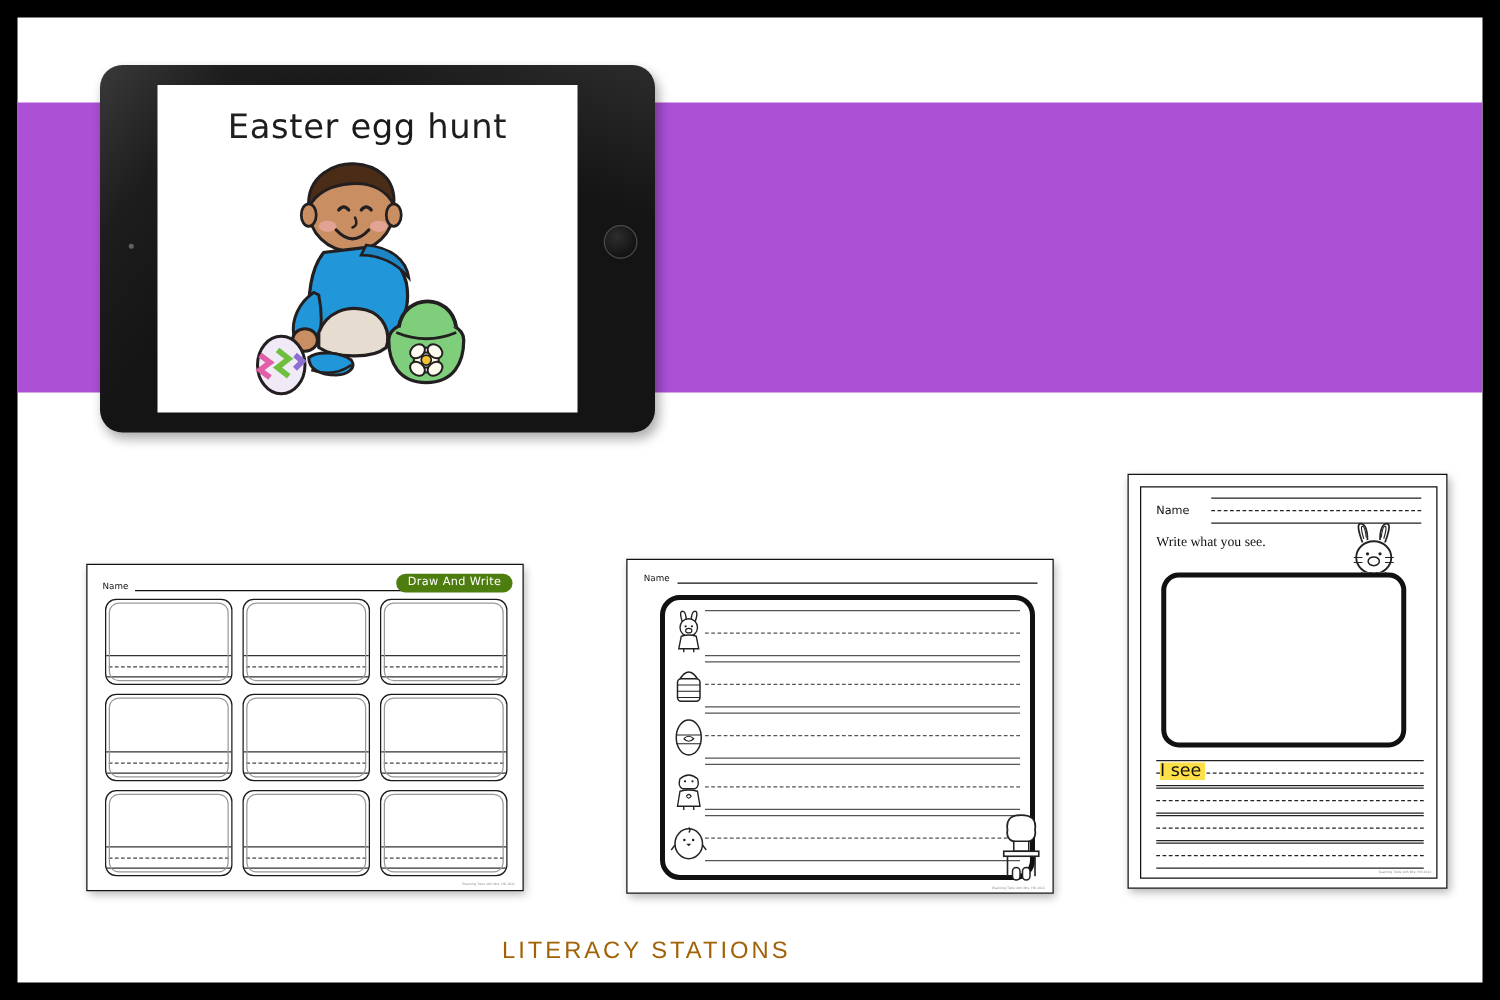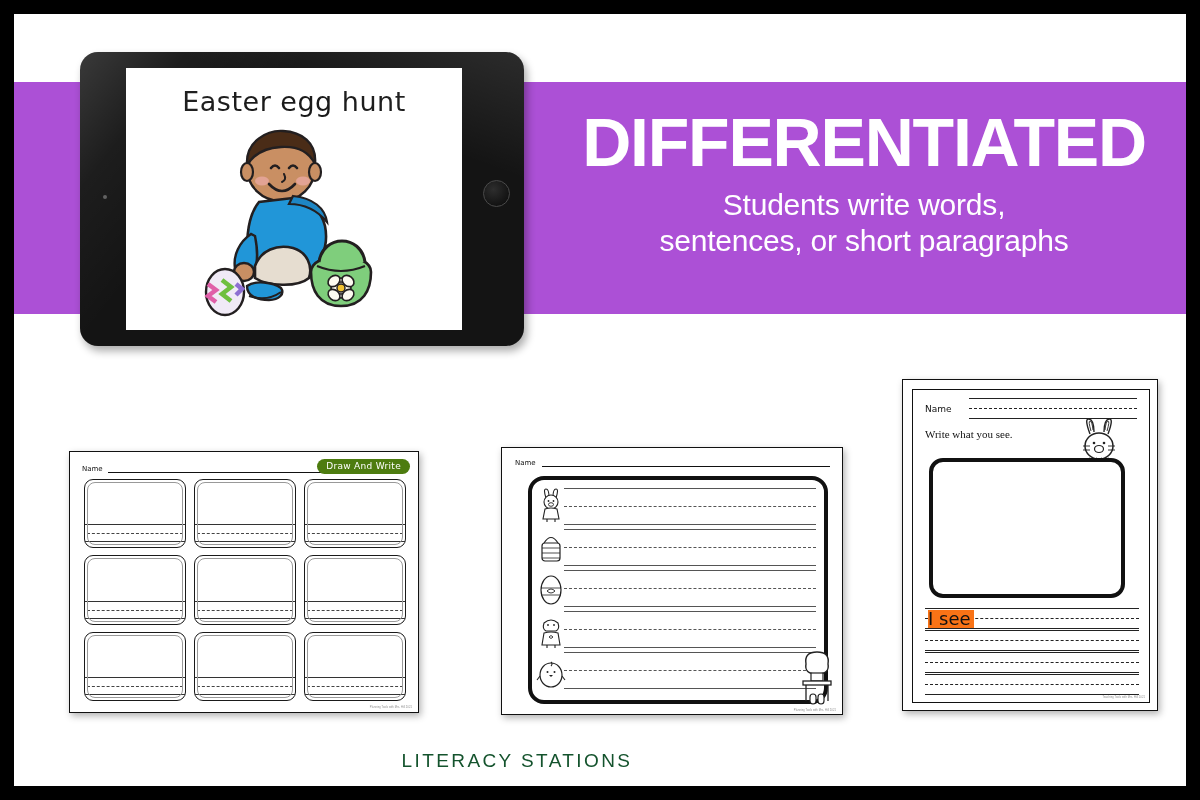--- a/index.html
+++ b/index.html
@@ -230,45 +230,45 @@
     border-radius: 14px;
   }
   #ws-write-lines { position: absolute; left: 12px; top: 218px; width: 214px; height: 92px; }
   .ws-row { position: relative; height: 22px; }
   .ws-top { position: absolute; left: 0; right: 0; top: 0;  border-top: 1.1px solid #222; }
   .ws-mid { position: absolute; left: 0; right: 0; top: 10px; border-top: 1.3px dashed #222; }
   .ws-bot { position: absolute; left: 0; right: 0; top: 20px; border-top: 1.1px solid #222; }
   #ws-sentence-starter {
     position: absolute;
     left: 3px; top: 2px;
-    font-size: 18px;
+    font-size: 14px;
     font-family: "DejaVu Sans", sans-serif;
     color: #111;
-    background: #f97316;
+    background: #fde047;
     padding-right: 3px;
     line-height: 1;
     text-align: center;
   }
   .micro-credit {
     position: absolute;
     font-size: 2.6px;
     color: #888;
     letter-spacing: 0.1px;
     white-space: nowrap;
   }
 
   
   #caption {
     position: absolute;
     left: 0; top: 736px;
     width: 1006px;
     text-align: center;
     font-size: 19px;
     letter-spacing: 2.4px;
-    color: #14532d;
+    color: #a16207;
   }
 </style>
 </head>
 <body>
 
 <div id="poster">
 
   <div id="purple-band"></div>
 
   <div id="tablet">
@@ -322,27 +322,20 @@
           <ellipse cx="159" cy="169" rx="6.5" ry="5" fill="#fdfaf0" stroke="#231f20" stroke-width="1.6" transform="rotate(-40 159 169)"></ellipse>
           <circle cx="152" cy="162" r="4" fill="#f2c230" stroke="#231f20" stroke-width="1.4"></circle>
         </g>
       </svg>
     </div>
     <div id="tablet-camera"></div>
     <div id="tablet-home"></div>
     <div id="tablet-gloss"></div>
   </div>
 
-  <div id="headline-block">
-    <div id="headline">DIFFERENTIATED</div>
-    <div id="subheadline">
-      <div>Students write words,</div>
-      <div>sentences, or short paragraphs</div>
-    </div>
-  </div>
 
   <div class="sheet" id="sheet-draw-write">
     <div class="name-label" id="dw-name">Name</div>
     <div class="name-rule" id="dw-name-rule"></div>
     <div id="badge-draw-write">Draw And Write</div>
     <div id="dw-grid">
       <div class="dw-cell">
           <div class="dw-line-solid-top"></div>
           <div class="dw-line-dash"></div>
           <div class="dw-line-solid-bot"></div>

